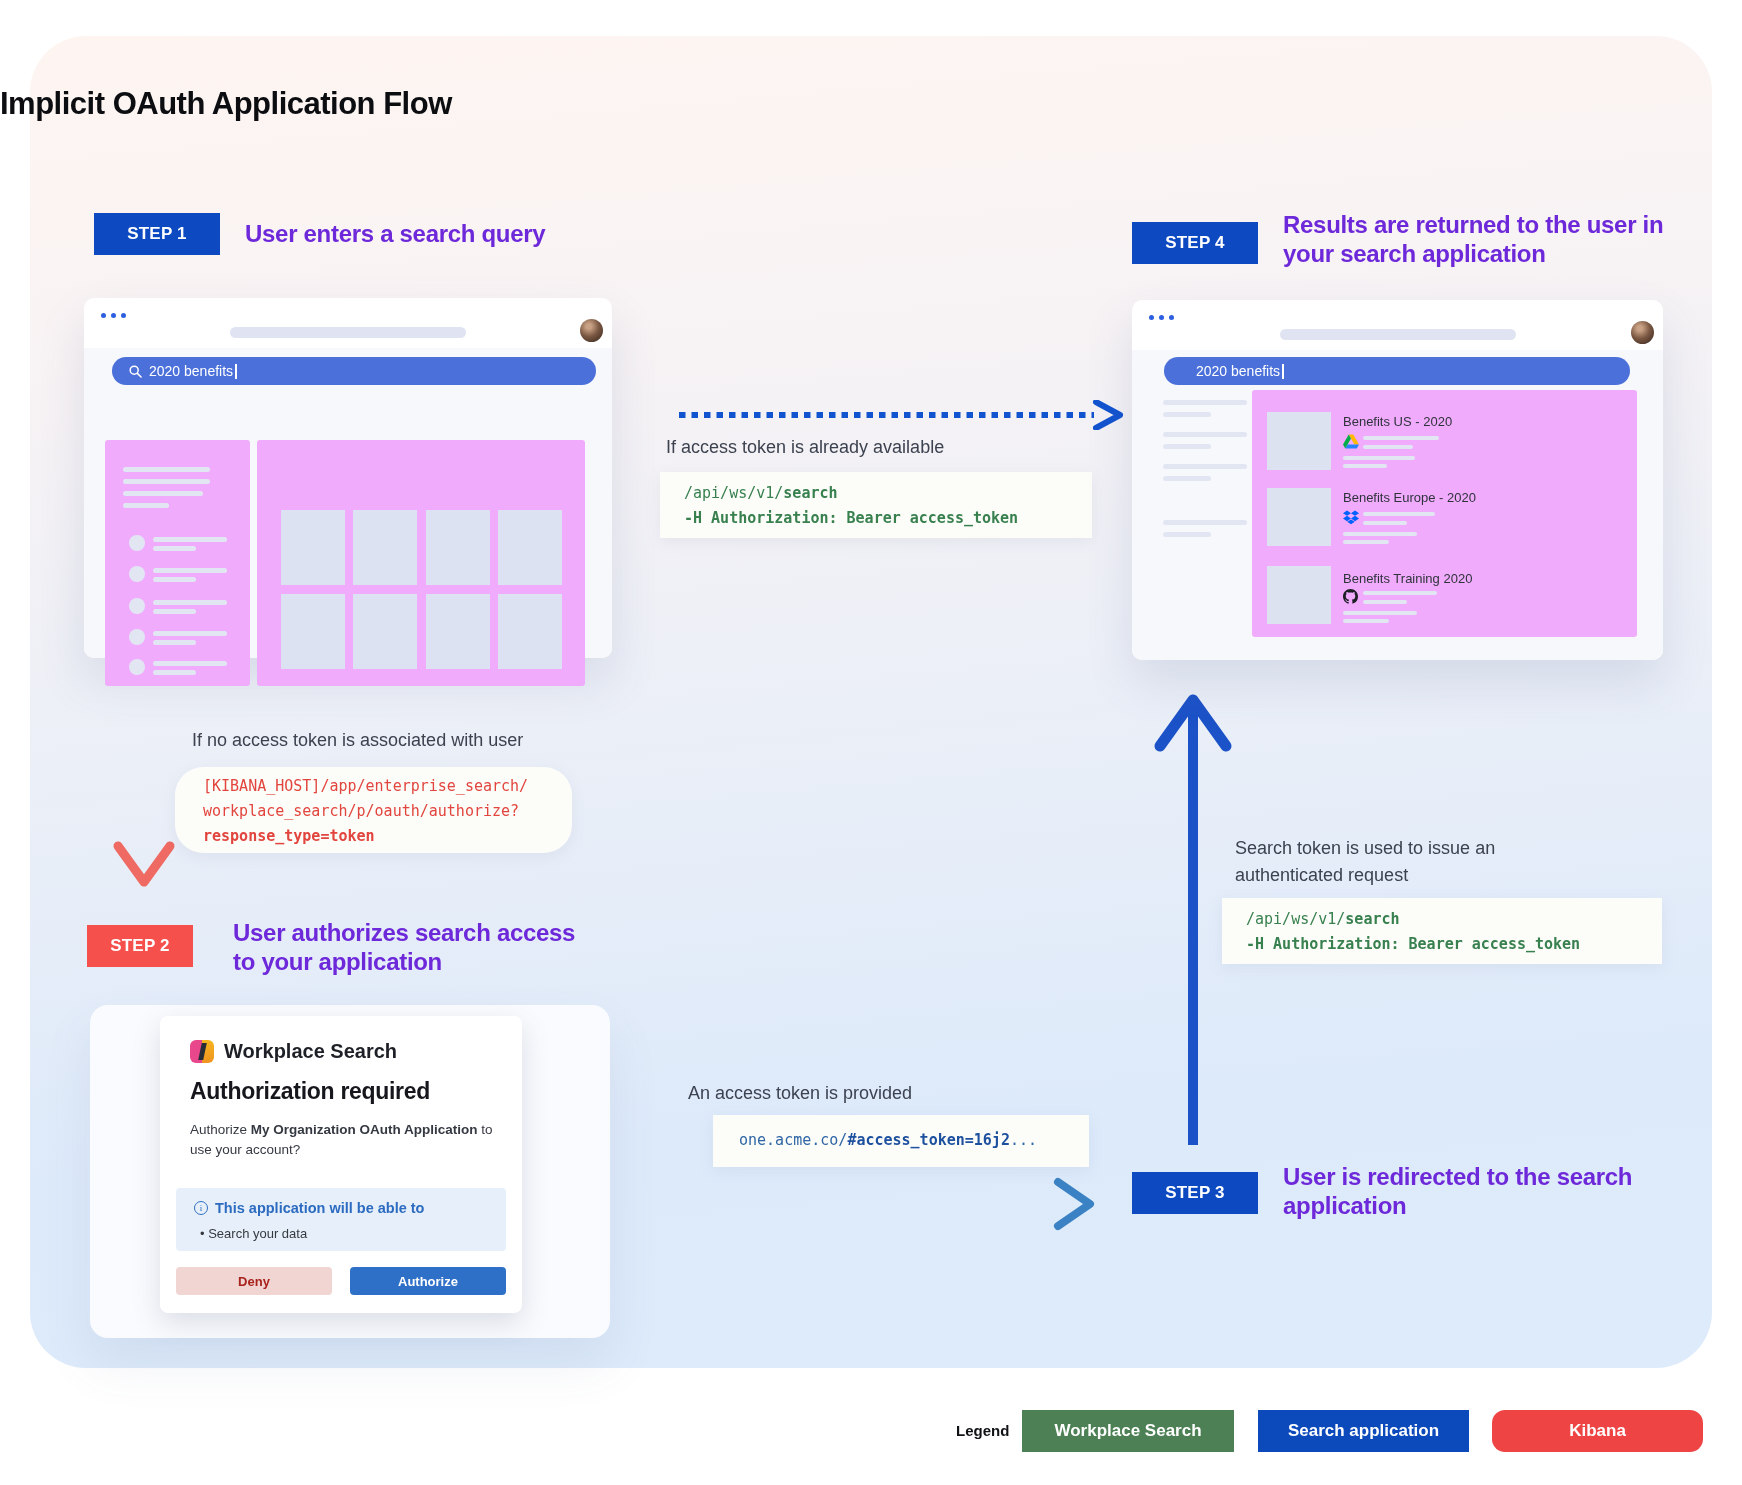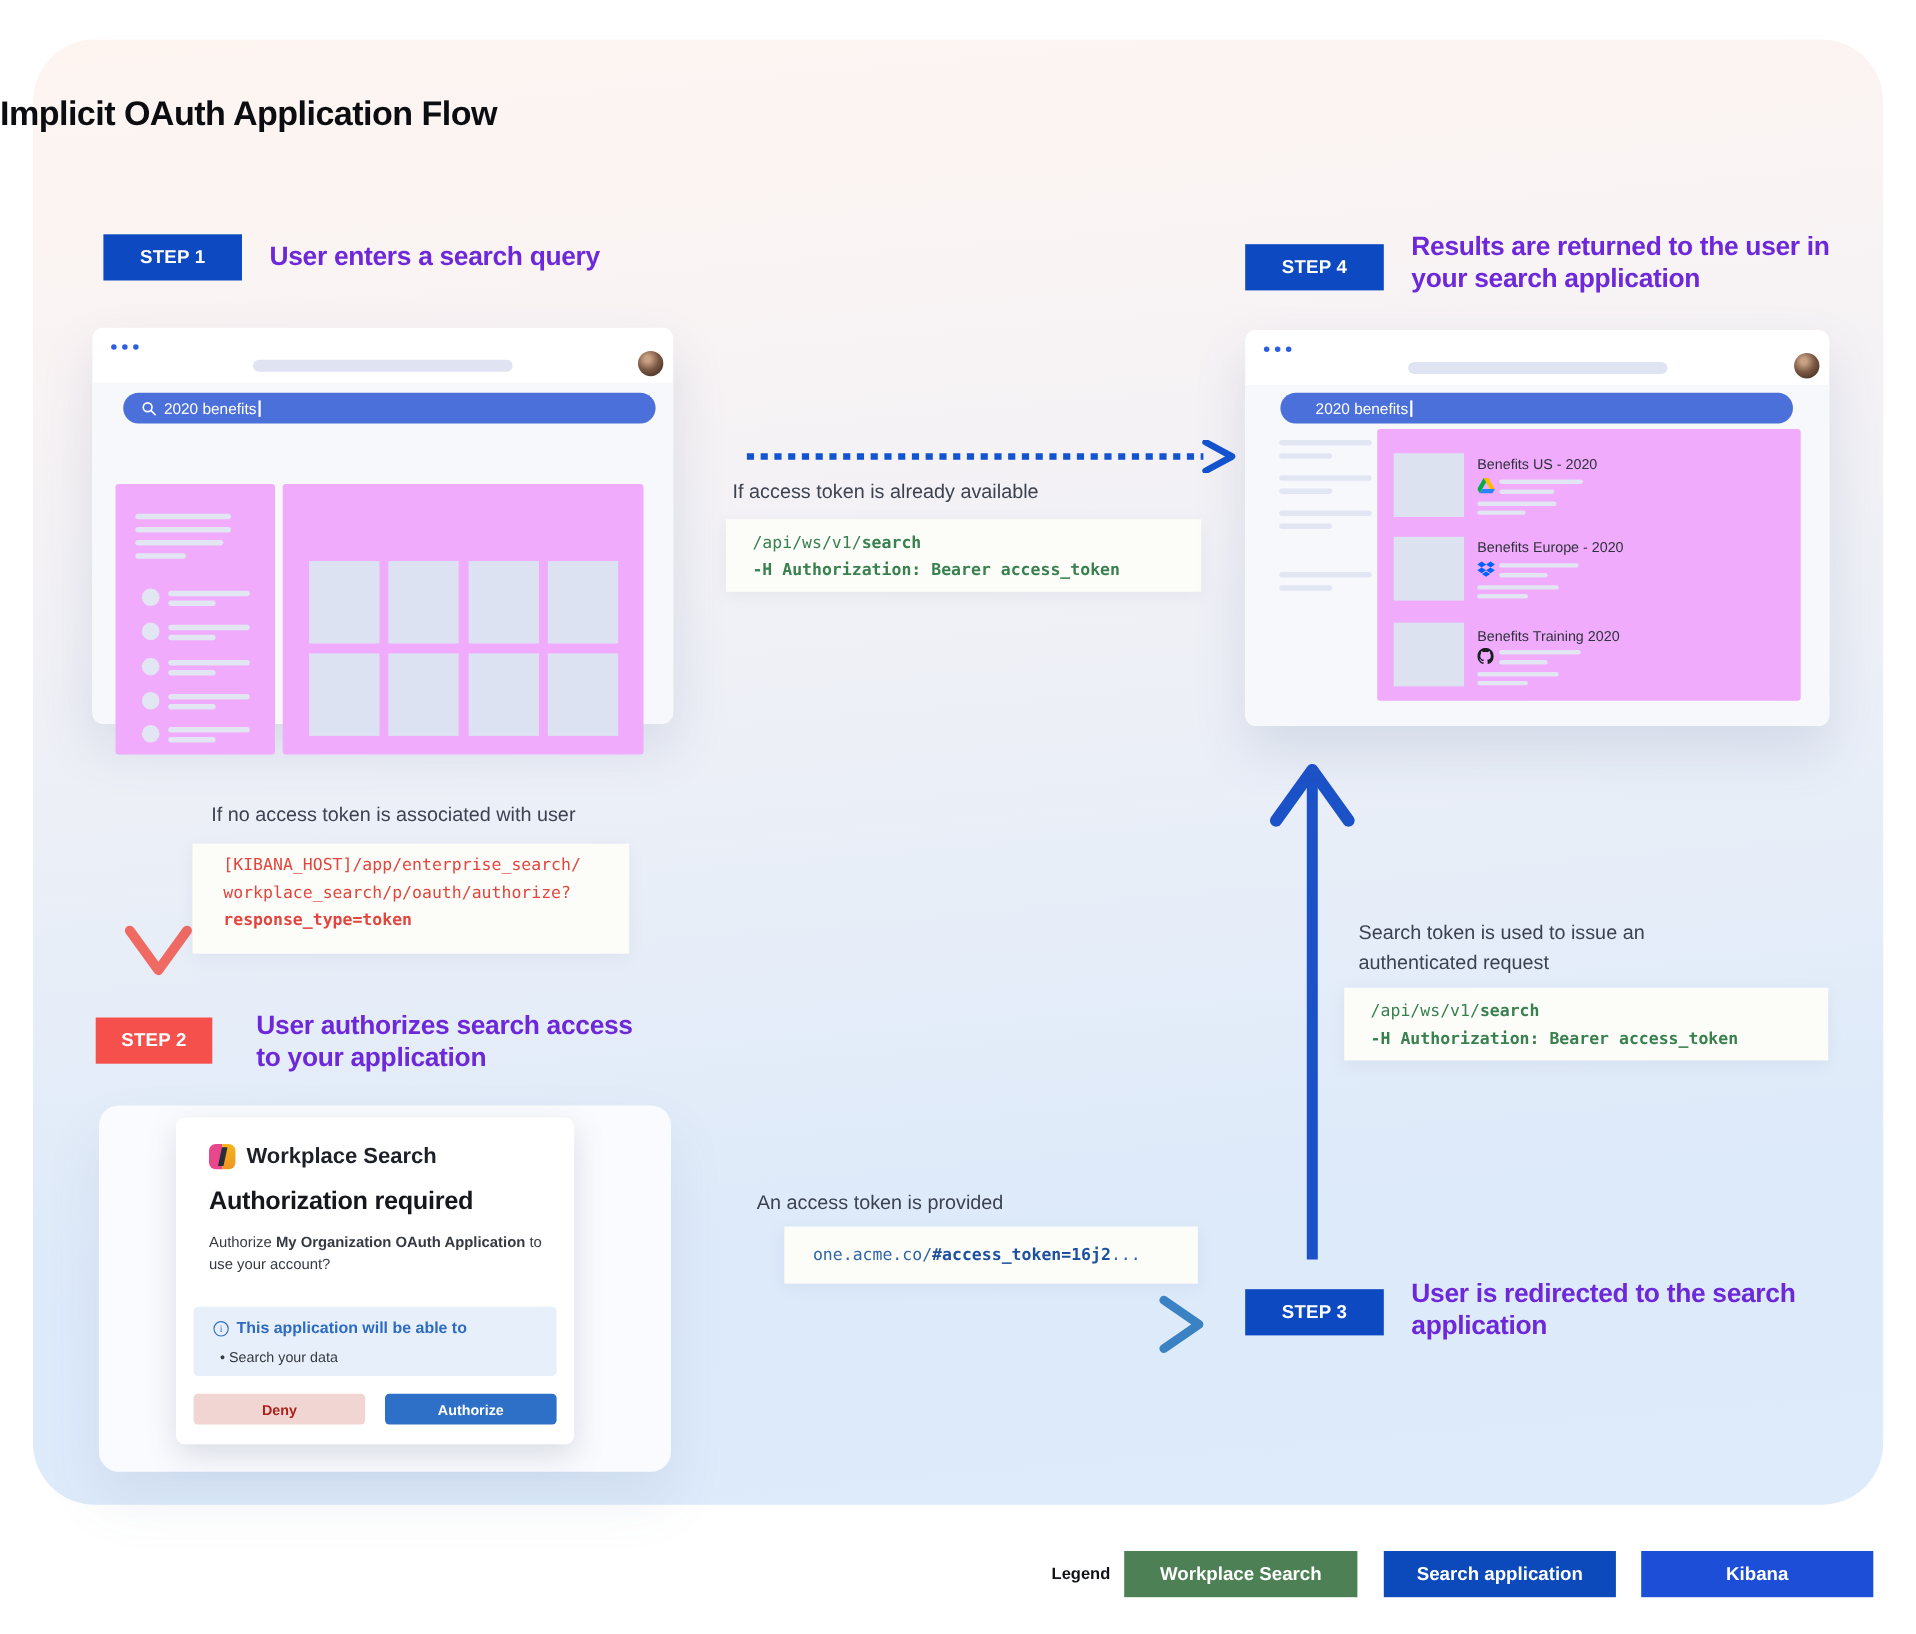--- a/index.html
+++ b/index.html
@@ -78,21 +78,21 @@
     font-family:"Liberation Sans",sans-serif; }
   .dlg-btn.deny { left:16px; background:#f0d5d2; color:#a8231c; }
   .dlg-btn.auth { left:190px; background:#2e70c8; color:#fff; }
 
   
   .legend-label { position:absolute; left:956px; top:1422px; font-size:15px; font-weight:bold; color:#101216; }
   .legend-item { position:absolute; top:1410px; height:42px; display:flex; align-items:center; justify-content:center;
     color:#fff; font-size:17px; font-weight:bold; }
   .legend-item.green { left:1022px; width:212px; background:#4d8155; }
   .legend-item.blue  { left:1258px; width:211px; background:#0c49bb; }
-  .legend-item.red   { left:1492px; width:211px; background:#1d4ed8; }
+  .legend-item.red   { left:1492px; width:211px; background:#ef4444;border-radius:13px; }
 </style>
 </head>
 <body>
 
 <div class="canvas">
   <div class="flow-container"></div>
 
   <div class="page-title">Implicit OAuth Application Flow</div>
 
   <div class="badge blue" style="left:94px; top:213px;">
@@ -167,21 +167,21 @@
     <defs>
       <linearGradient id="gDown" x1="0" y1="0" x2="0" y2="1">
         <stop offset="0" stop-color="#2472c3"></stop>
           <stop offset="1" stop-color="#dc6062"></stop>
       </linearGradient>
     </defs>
     <line x1="36" y1="2" x2="36" y2="186" stroke="url(#gDown)" stroke-width="7"></line>
     <polyline points="10,160 36,196 62,160" fill="none" stroke="#ee6a63" stroke-width="9" stroke-linecap="round" stroke-linejoin="round"></polyline>
   </svg>
   <div class="flow-label" style="left:192px; top:730px;">If no access token is associated with user</div>
-  <div class="code red" style="left:175px; top:767px; width:397px; height:100px; padding:7px 0 0 28px;">
+  <div class="code red" style="left:175px; top:767px; width:397px; height:86px; padding:7px 0 0 28px;border-radius:28px;">
     <div>[KIBANA_HOST]/app/enterprise_search/</div>
     <div>workplace_search/p/oauth/authorize?</div>
     <div><b>response_type=token</b></div>
   </div>
 
   <div class="badge red" style="left:87px; top:925px; width:106px;">
     <span>STEP 2</span>
   </div>
   <div class="step-heading" style="left:233px; top:918px;">
     <div>User authorizes search access</div>

